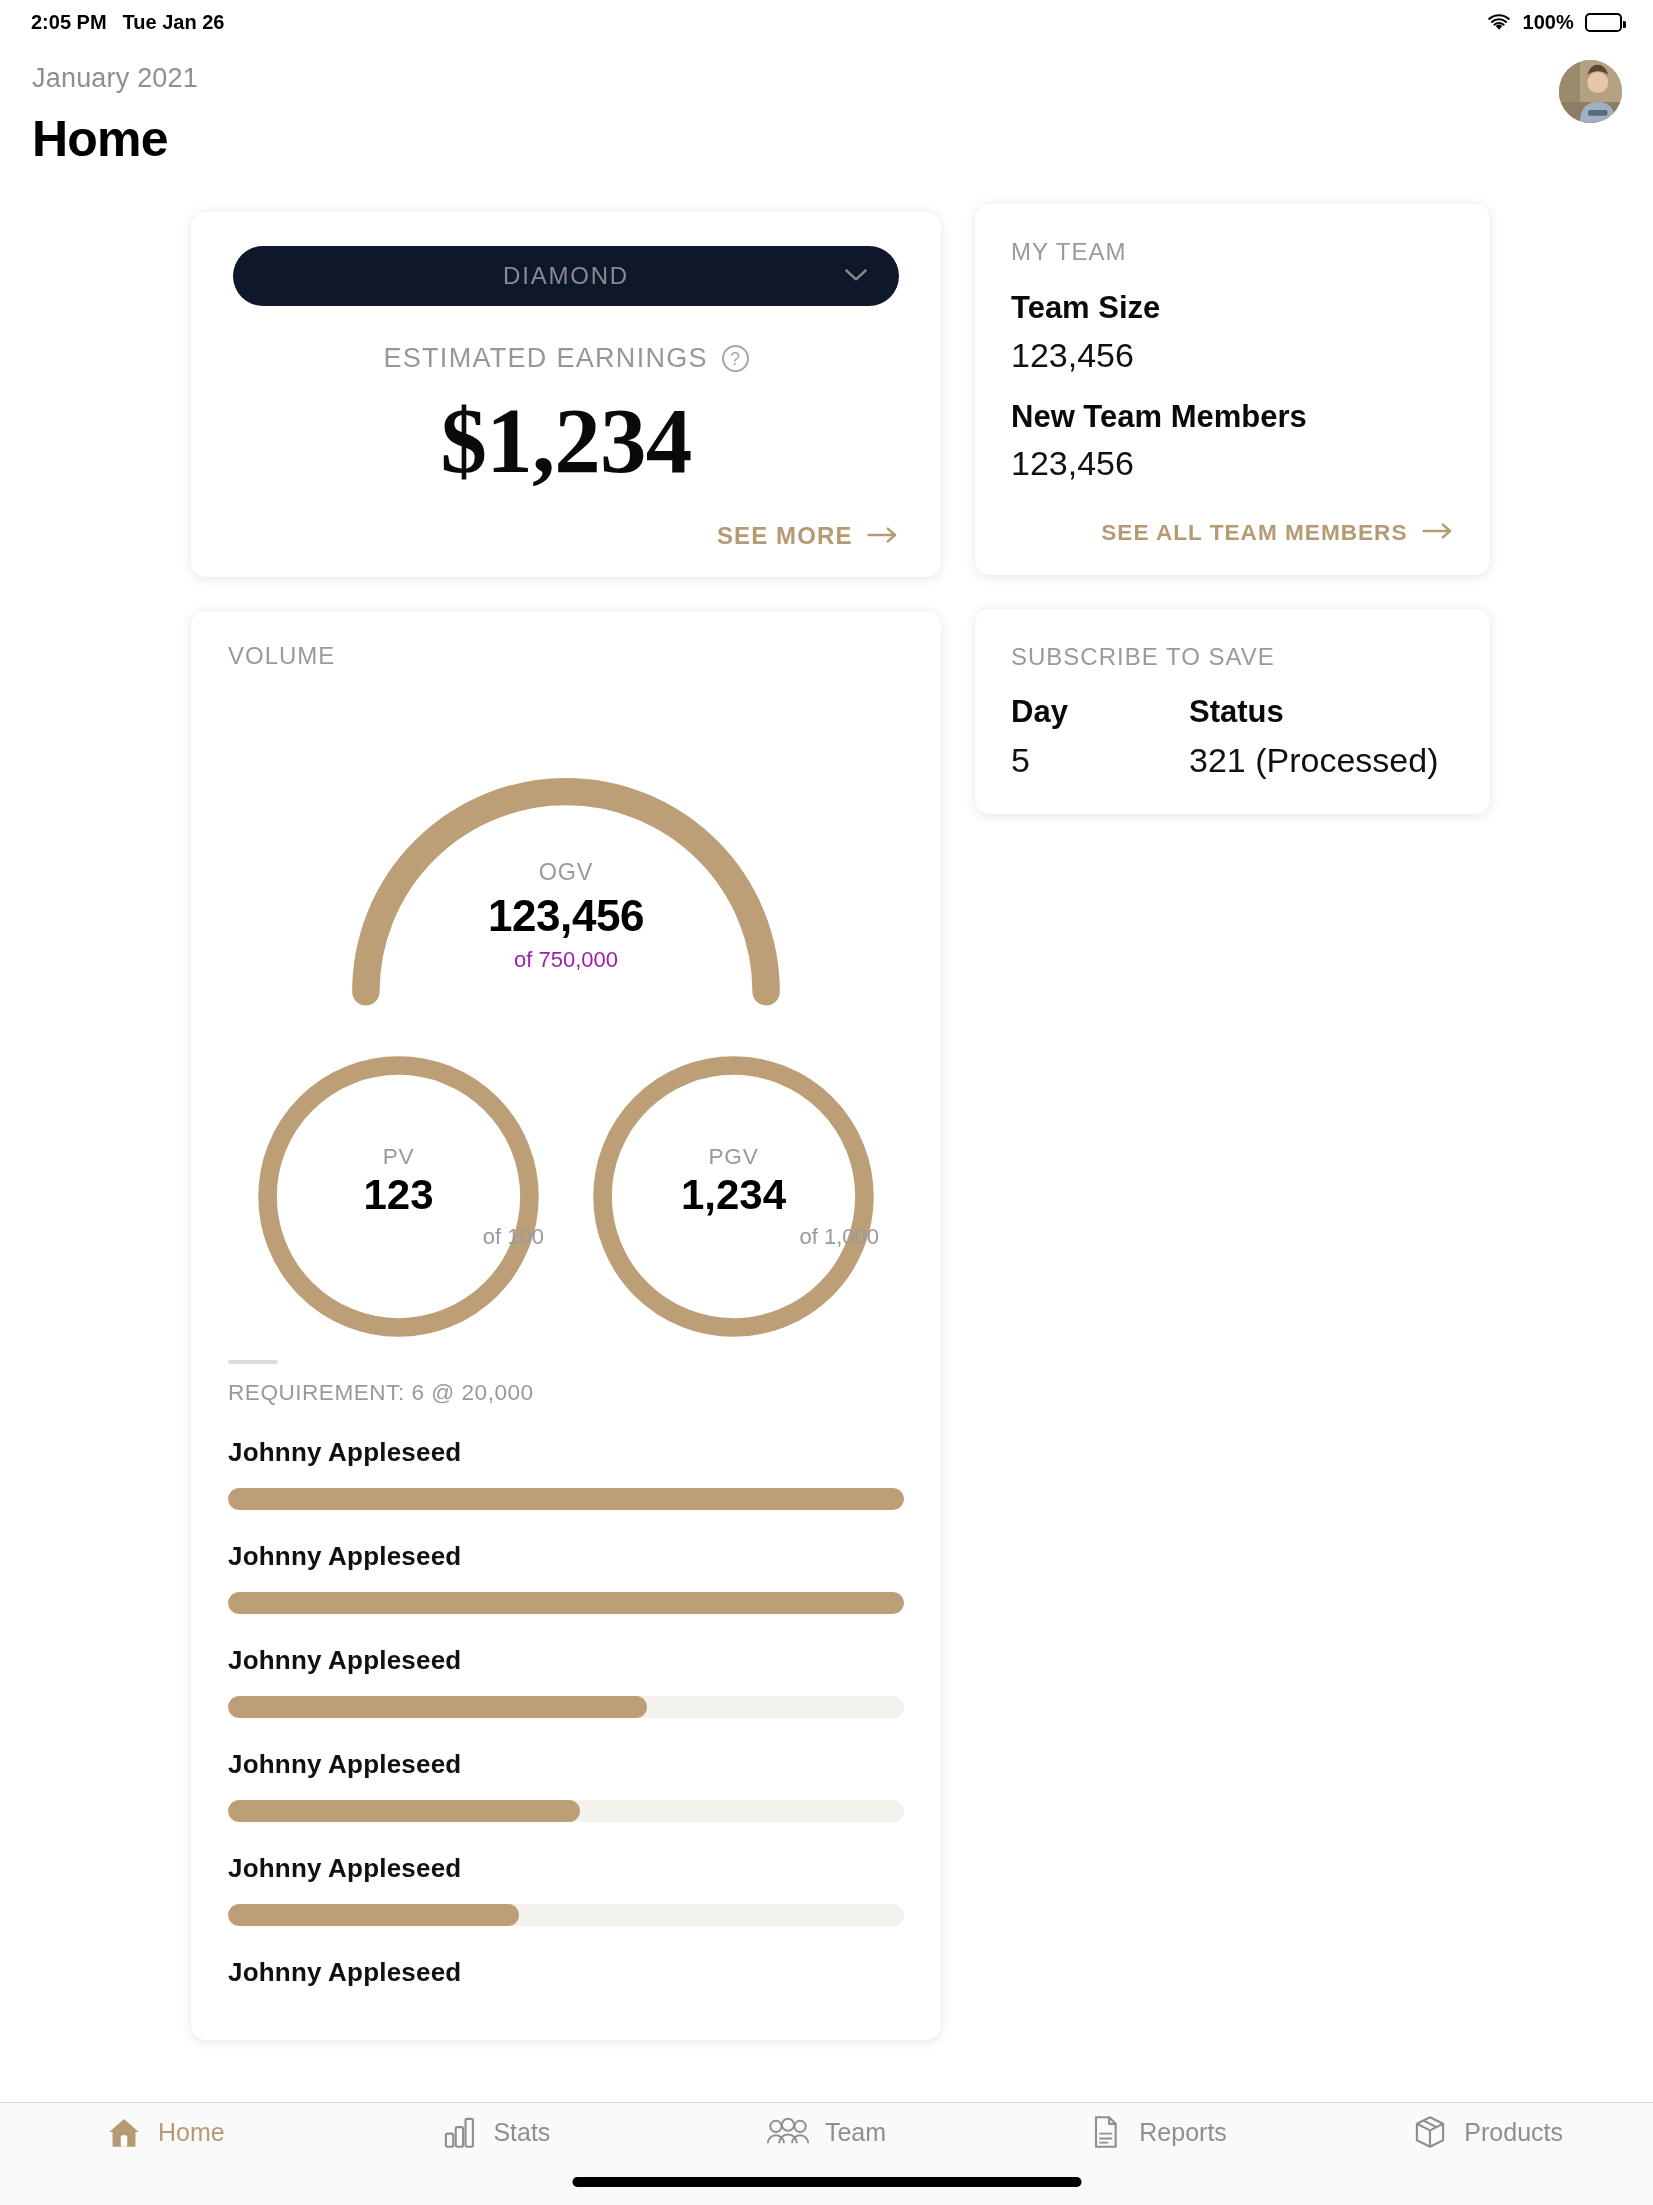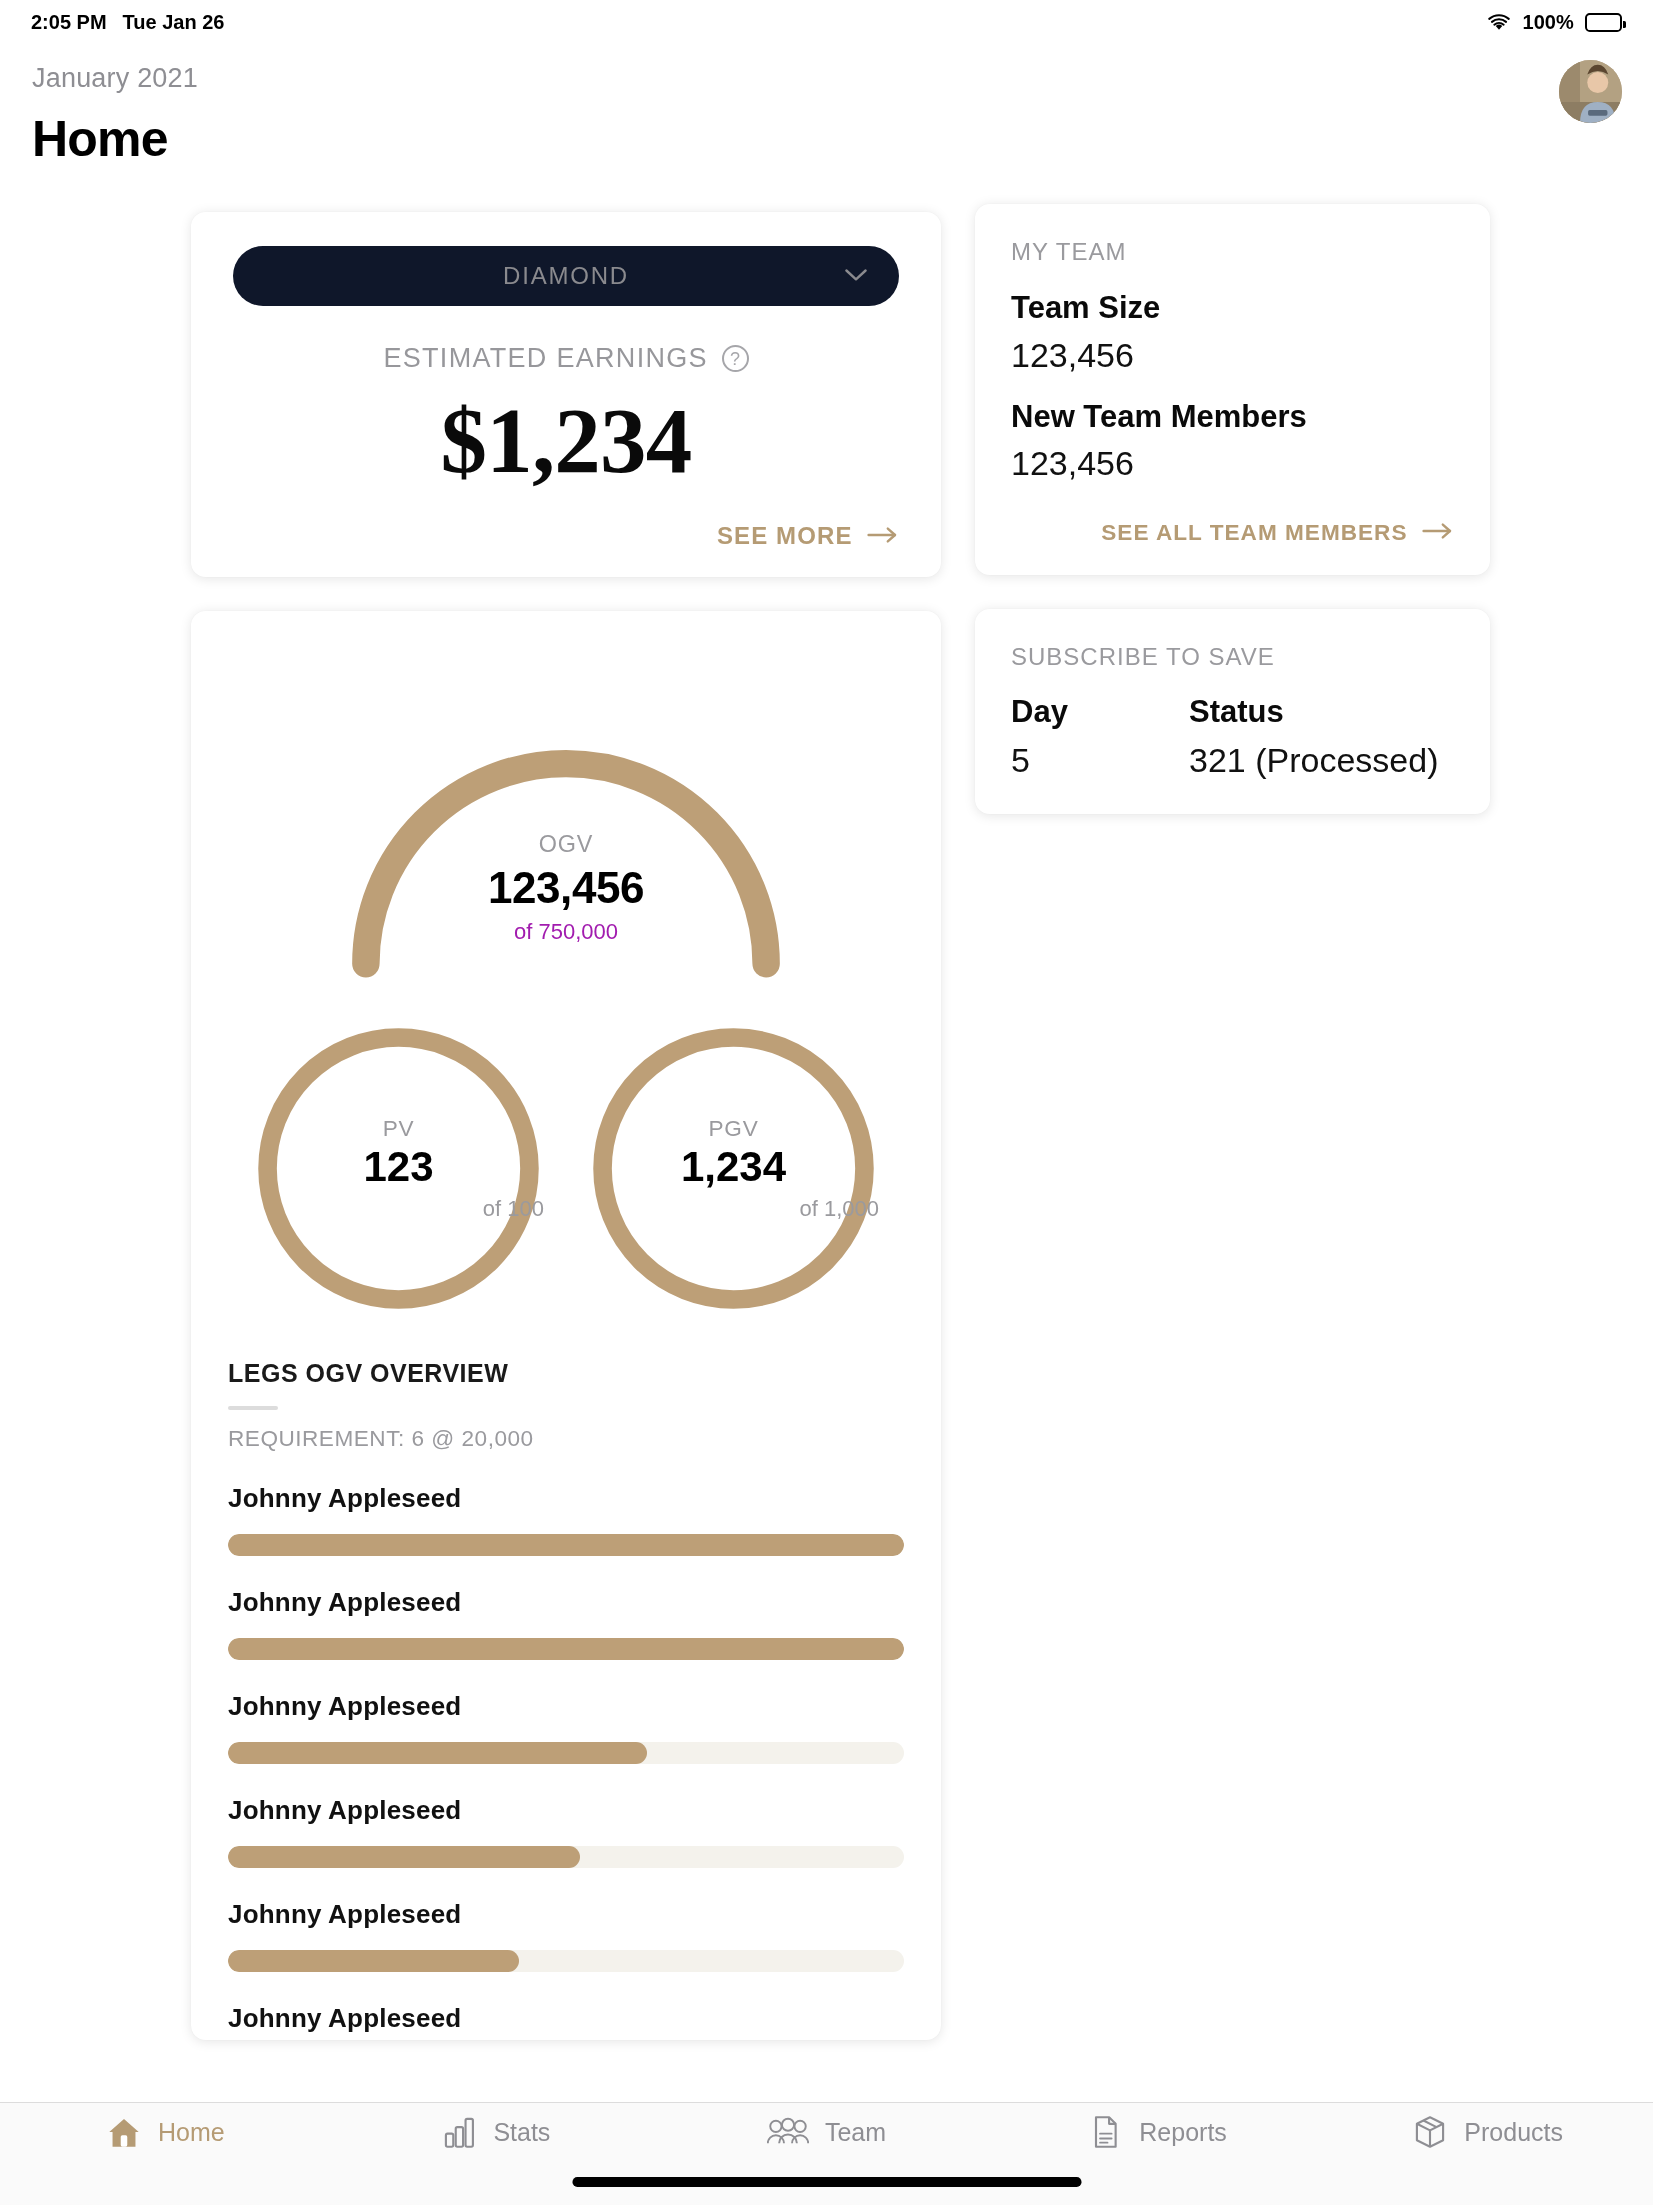--- a/index.html
+++ b/index.html
@@ -224,20 +224,21 @@
         <span class="arrow-right">
           <svg viewBox="0 0 40 22" width="32" height="18">
             <path d="M2 11 H35" stroke="#b59b74" stroke-width="3" stroke-linecap="round"></path>
             <path d="M26 3 L35 11 L26 19" stroke="#b59b74" stroke-width="3" fill="none" stroke-linecap="round" stroke-linejoin="round"></path>
           </svg>
         </span>
       </div>
     </div>
 
     <div class="card volume-card">
+      <div class="section-label">VOLUME</div>
 
       <div class="gauge-wrap">
         <svg class="gauge-svg" viewBox="0 0 720 400" width="581" height="323">
           <path d="M112 380 A 248 248 0 1 1 608 380" stroke="#bd9f77" stroke-width="34" fill="none" stroke-linecap="round"></path>
         </svg>
         <div class="gauge-center">
           <div class="g-label">OGV</div>
           <div class="g-value">123,456</div>
           <div class="g-sub">of 750,000</div>
         </div>
@@ -259,21 +260,20 @@
             <circle cx="180" cy="180" r="162" stroke="#bd9f77" stroke-width="23" fill="none"></circle>
           </svg>
           <div class="ring-center">
             <div class="r-label">PGV</div>
             <div class="r-value">1,234</div>
             <div class="r-sub">of 1,000</div>
           </div>
         </div>
       </div>
 
-      <div class="legs-title">LEGS OGV OVERVIEW</div>
       <div class="legs-divider"></div>
       <div class="legs-req">REQUIREMENT: 6 @ 20,000</div>
 
       <div id="legs-list">
           <div class="leg-row">
             <div class="leg-name">Johnny Appleseed</div>
             <div class="leg-bar">
               <div class="leg-fill" style="width: 100%;"></div>
             </div>
           </div>

